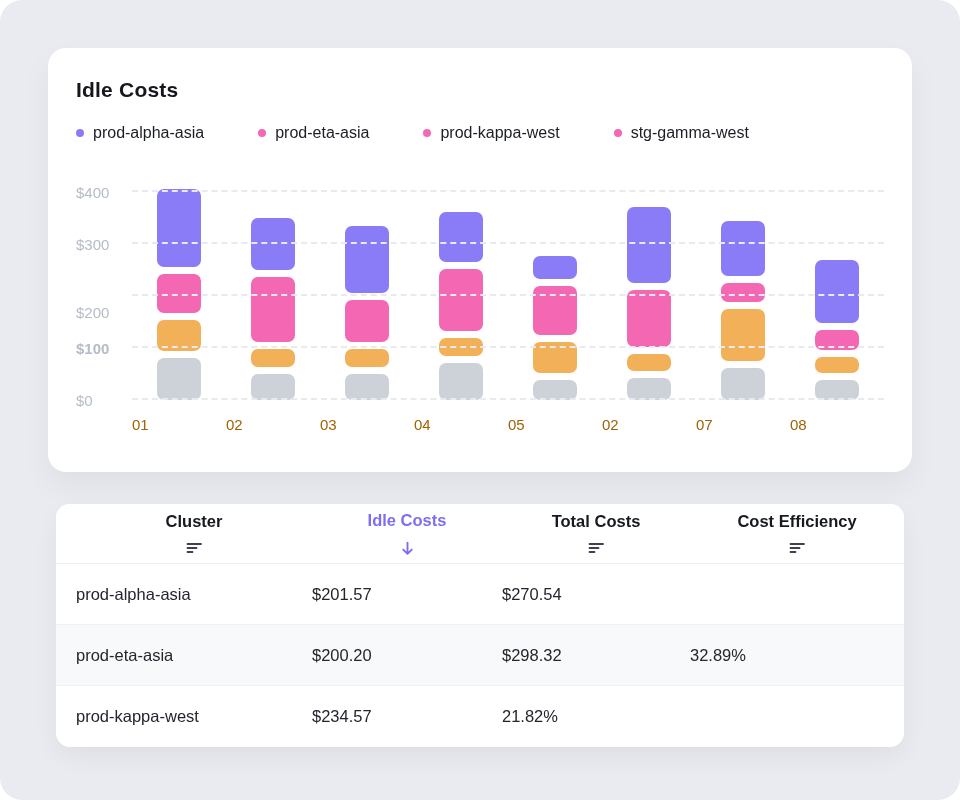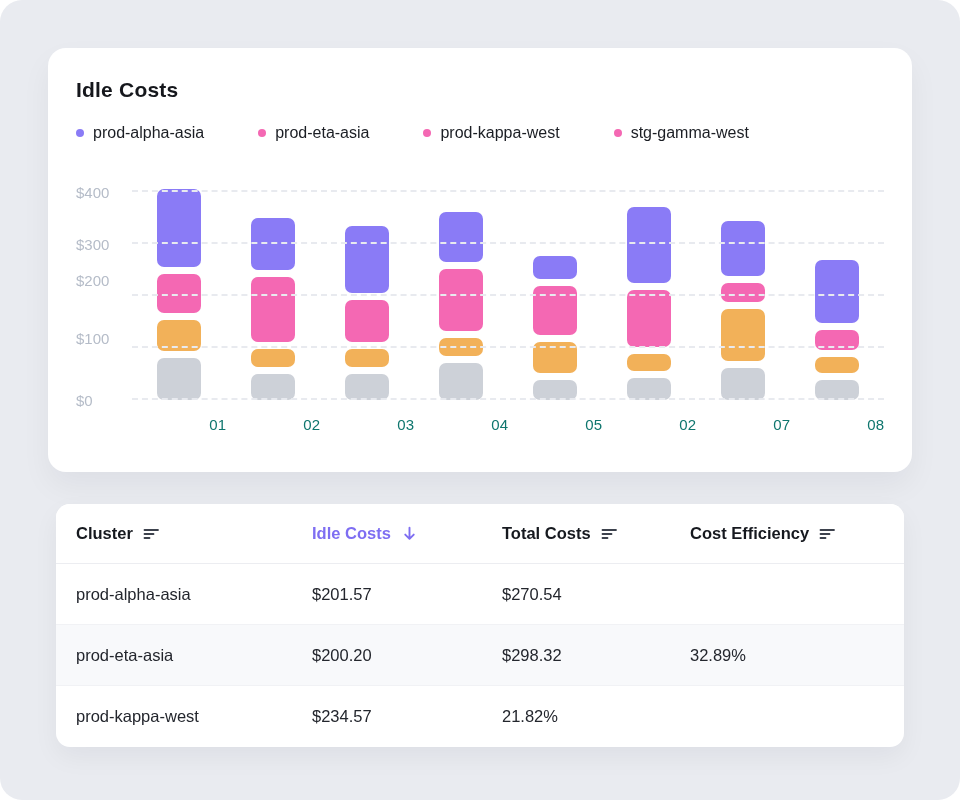--- a/index.html
+++ b/index.html
@@ -19,28 +19,28 @@
   .chart-body { display: flex; margin-top: 38px; }
   .y-axis { width: 56px; position: relative; height: 220px; flex: 0 0 auto; }
   .y-label { position: absolute; left: 0; transform: translateY(50%); font-size: 15px; color: #b5bcc8; }
   .plot-wrap { flex: 1; }
   .plot { position: relative; height: 220px; }
   .gridline { position: absolute; left: 0; right: 0; height: 0; border-top: 2px dashed #e8eaef; }
   .bars { position: absolute; inset: 0; display: flex; }
   .bar-slot { flex: 1; position: relative; height: 100%; }
   .bar-seg { position: absolute; left: 50%; transform: translateX(-50%); width: 44px; border-radius: 7px; }
   .x-labels { display: flex; margin-top: 16px; }
-  .x-label { flex: 1; text-align: right; font-size: 15px; color: #0f766e; }
+  .x-label { flex: 1; text-align: left; font-size: 15px; color: #a16207; }
 
   
   .table-card { position: absolute; left: 56px; top: 504px; width: 848px; background: #ffffff;
     border-radius: 14px; box-shadow: 0 10px 26px rgba(20,24,40,.05); overflow: hidden; }
   .thead { display: grid; grid-template-columns: 236px 190px 188px 1fr; height: 60px;
     align-items: center; padding-left: 20px; border-bottom: 1px solid #ecedf1; background: #fff; }
-  .th { display: flex; align-items: center; gap: 10px; font-size: 16.5px; font-weight: 700; color: #16191f; cursor: pointer; }
+  .th { display: flex; align-items: center; gap: 10px; font-size: 16.5px; font-weight: 700; color: #16191f; cursor: pointer; flex-direction: column; }
   .th.active { color: #7e6ef2; }
   .th .icon { display: inline-flex; align-items: center; }
   .tr { display: grid; grid-template-columns: 236px 190px 188px 1fr; height: 61px;
     align-items: center; padding-left: 20px; border-bottom: 1px solid #f1f2f5; }
   .tr:last-child { border-bottom: none; }
   .tr.alt { background: #f8f9fb; }
   .td { font-size: 16.5px; color: #23262d; }
 </style>
 </head>
 <body>
@@ -64,22 +64,22 @@
         </div>
         <div class="legend-item">
           <span class="legend-dot" style="background: rgb(244, 104, 179);"></span>
           <span>stg-gamma-west</span>
         </div>
       </div>
     <div class="chart-body">
       <div class="y-axis">
           <div class="y-label" style="bottom: 208px;">$400</div>
           <div class="y-label" style="bottom: 156px;">$300</div>
-          <div class="y-label" style="bottom: 120px;">$200</div>
-          <div class="y-label" style="bottom: 62px;">$100</div>
+          <div class="y-label" style="bottom: 88px;">$200</div>
+          <div class="y-label" style="bottom: 52px; font-weight: bold;">$100</div>
           <div class="y-label" style="bottom: 0px;">$0</div>
         </div>
       <div class="plot-wrap">
         <div class="plot">
           <div class="bars">
               <div class="bar-slot">
                 <div class="bar-seg" style="bottom: 0px; height: 41.6px; background: rgb(205, 209, 216);"></div>
                 <div class="bar-seg" style="bottom: 48.6px; height: 31.2px; background: rgb(242, 177, 89);"></div>
                 <div class="bar-seg" style="bottom: 86.8px; height: 39px; background: rgb(244, 104, 179);"></div>
                 <div class="bar-seg" style="bottom: 132.8px; height: 78px; background: rgb(138, 123, 246);"></div>

